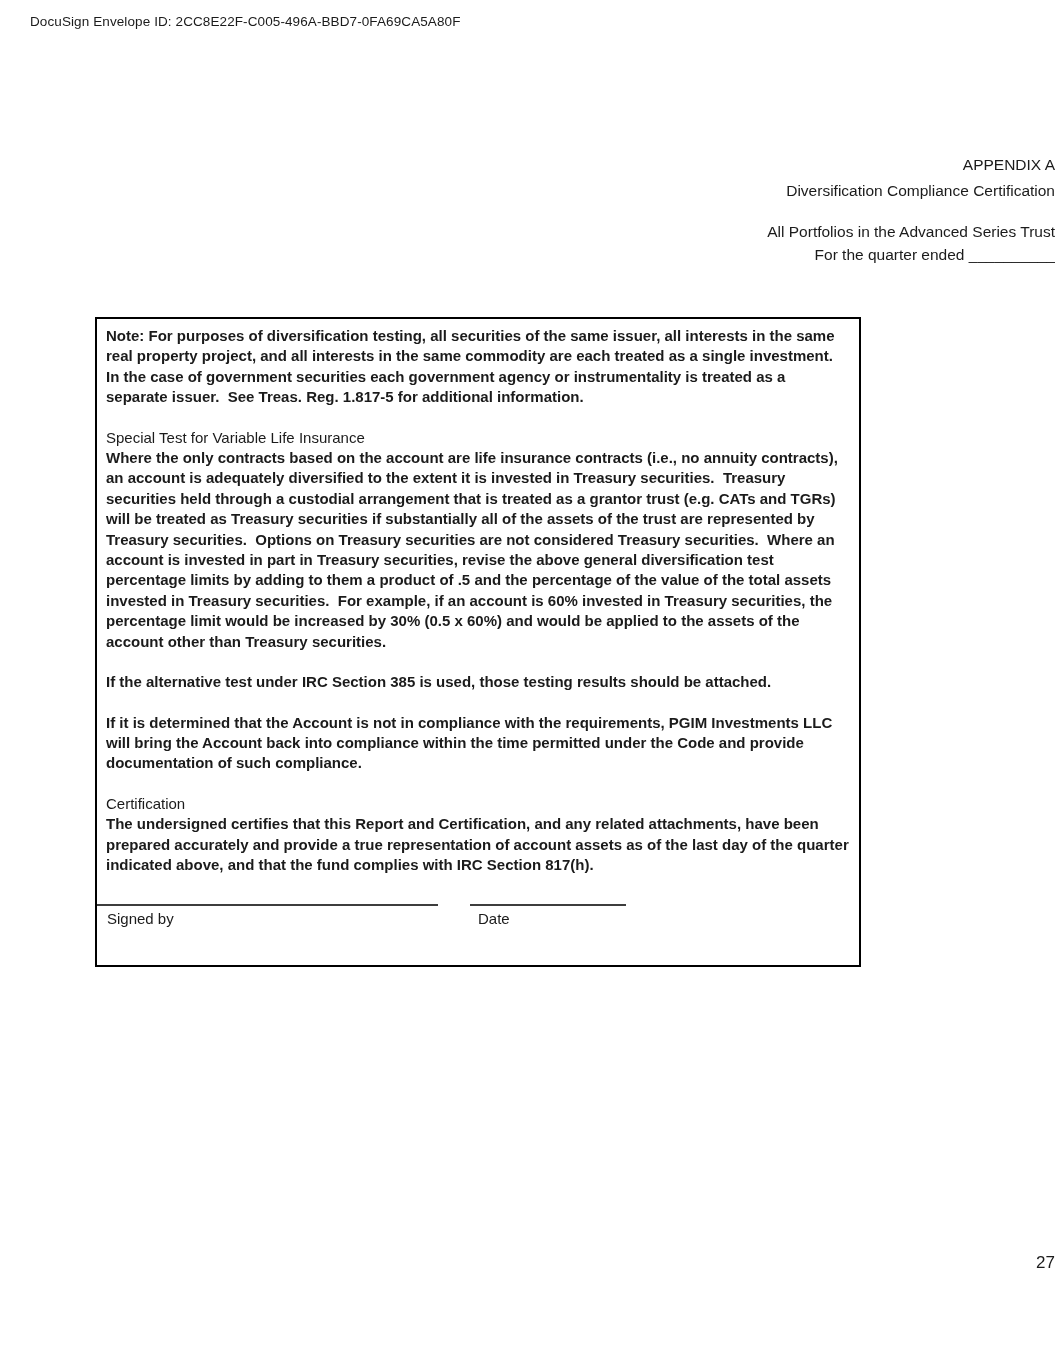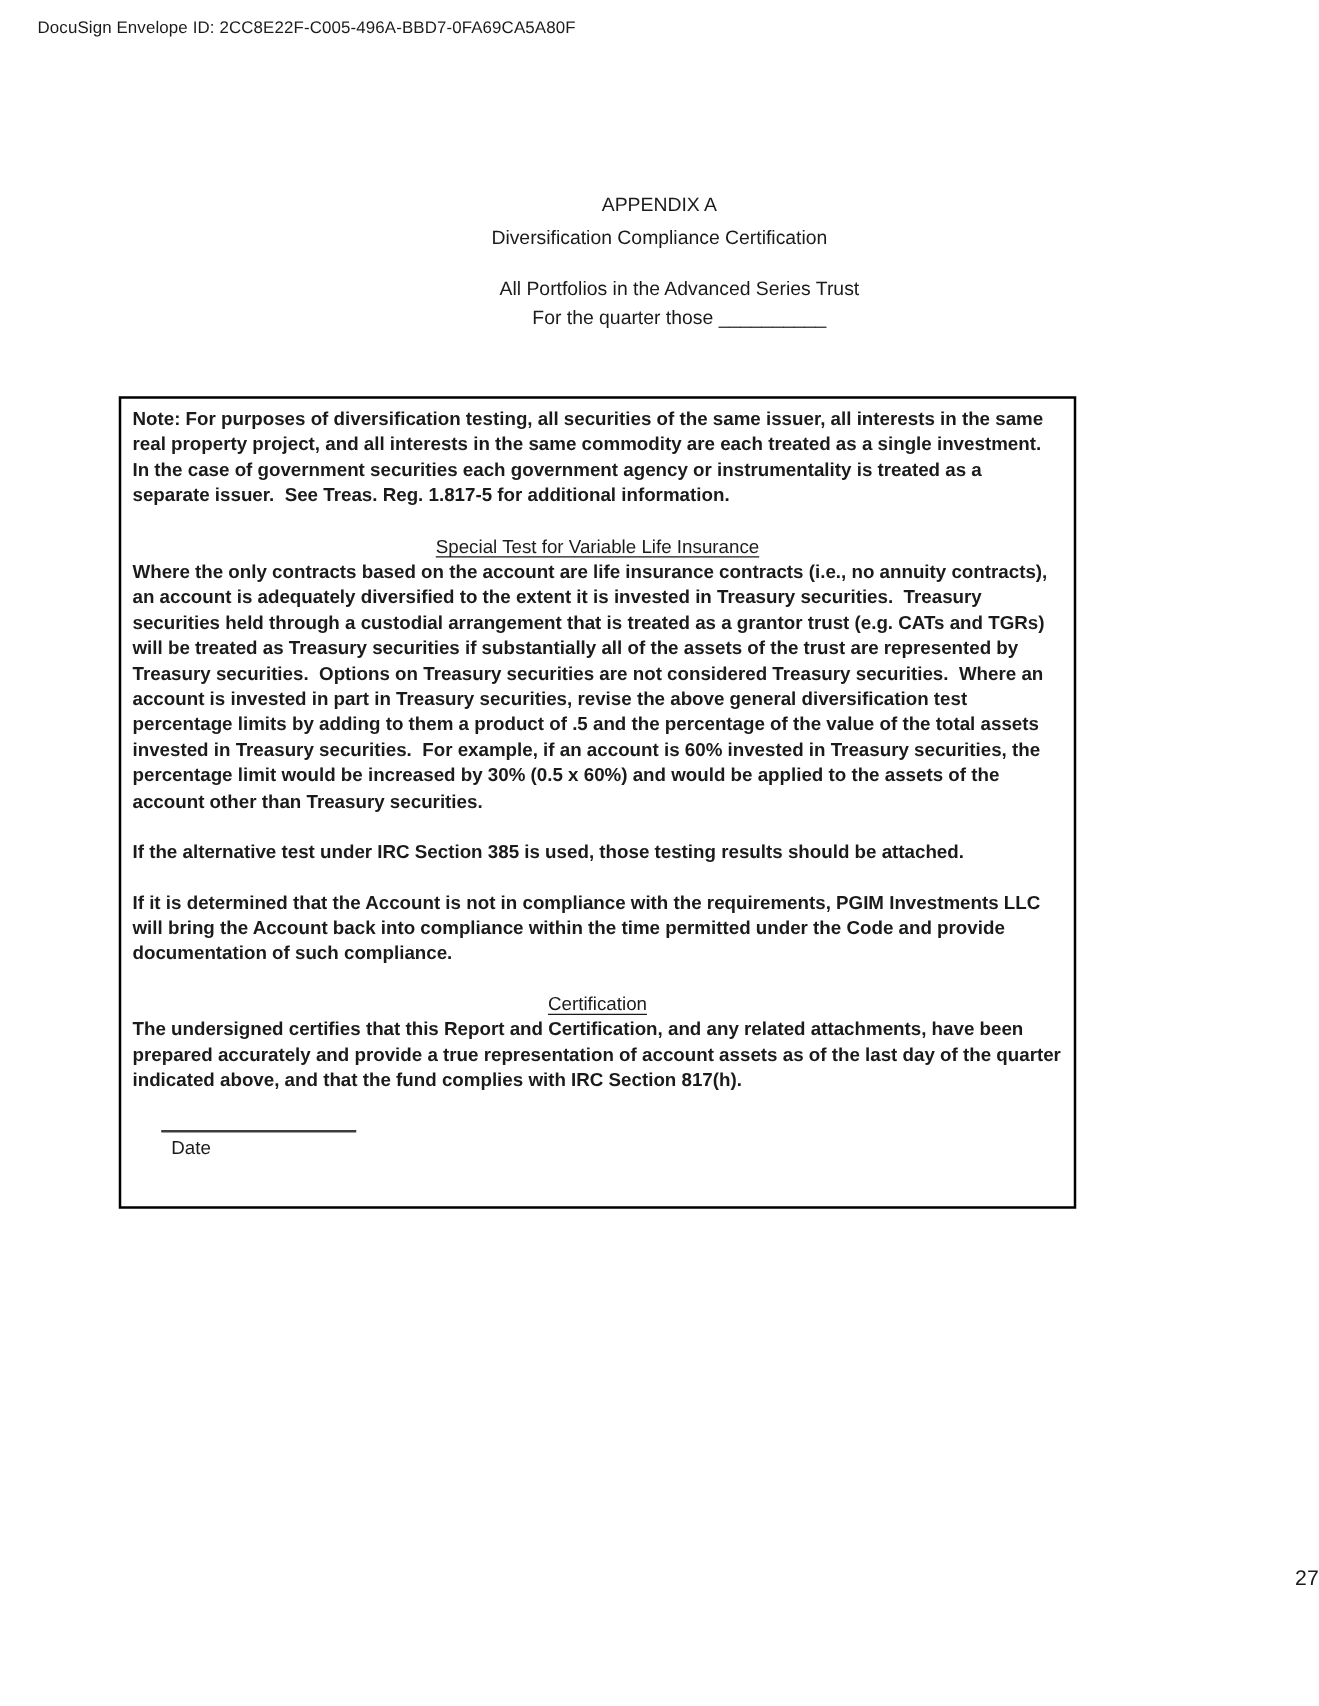--- a/index.html
+++ b/index.html
@@ -21,21 +21,21 @@
     left: 30px;
     font-size: 13.5px;
     letter-spacing: 0.1px;
     white-space: nowrap;
   }
   .title-block {
     position: absolute;
     top: 152px;
     left: 0;
     width: 100%;
-    text-align: center;
+    text-align: right;
     font-size: 15.5px;
   }
   .title-block .t-line { line-height: 26px; }
   .title-block .t-gap { height: 16px; }
   .title-block .t-line2 { line-height: 23px; padding-left: 32px; }
 
   .note-box {
     position: absolute;
     left: 95px;
     top: 317px;
@@ -47,24 +47,22 @@
     font-size: 15px;
     line-height: 20.4px;
   }
   .note-box p {
     margin: 0 0 20px 0;
     white-space: pre-wrap;
     font-weight: bold;
   }
   .note-box p.tight { margin-bottom: 0; }
   .sec-heading {
-    text-decoration: underline;
     text-underline-offset: 3px;
     white-space: pre-wrap;
-    text-align: center;
   }
   .sig-row {
     display: flex;
     margin-left: -9px;   
     margin-top: 29px;
   }
   .sig-col-signed { width: 341px; }
   .sig-gap { width: 32px; }
   .sig-col-date { width: 156px; }
   .sig-line {
@@ -89,38 +87,42 @@
 </head>
 <body>
 
 <div class="docusign-line">DocuSign Envelope ID: 2CC8E22F-C005-496A-BBD7-0FA69CA5A80F</div>
 
 <div class="title-block">
   <div class="t-line">APPENDIX A</div>
   <div class="t-line">Diversification Compliance Certification</div>
   <div class="t-gap"></div>
   <div class="t-line2">All Portfolios in the Advanced Series Trust</div>
-  <div class="t-line2">For the quarter those __________</div>
+  <div class="t-line2">For the quarter ended __________</div>
 </div>
 
 <div class="note-box">
 
   <p>Note: For purposes of diversification testing, all securities of the same issuer, all interests in the same real property project, and all interests in the same commodity are each treated as a single investment.  In the case of government securities each government agency or instrumentality is treated as a separate issuer.  See Treas. Reg. 1.817-5 for additional information.</p>
 
   <div class="sec-heading">Special Test for Variable Life Insurance</div>
   <p>Where the only contracts based on the account are life insurance contracts (i.e., no annuity contracts), an account is adequately diversified to the extent it is invested in Treasury securities.  Treasury securities held through a custodial arrangement that is treated as a grantor trust (e.g. CATs and TGRs) will be treated as Treasury securities if substantially all of the assets of the trust are represented by Treasury securities.  Options on Treasury securities are not considered Treasury securities.  Where an account is invested in part in Treasury securities, revise the above general diversification test percentage limits by adding to them a product of .5 and the percentage of the value of the total assets invested in Treasury securities.  For example, if an account is 60% invested in Treasury securities, the percentage limit would be increased by 30% (0.5 x 60%) and would be applied to the assets of the account other than Treasury securities.</p>
 
   <p>If the alternative test under IRC Section 385 is used, those testing results should be attached.</p>
 
   <p>If it is determined that the Account is not in compliance with the requirements, PGIM Investments LLC will bring the Account back into compliance within the time permitted under the Code and provide documentation of such compliance.</p>
 
   <div class="sec-heading">Certification</div>
   <p class="tight">The undersigned certifies that this Report and Certification, and any related attachments, have been prepared accurately and provide a true representation of account assets as of the last day of the quarter indicated above, and that the fund complies with IRC Section 817(h).</p>
 
   <div class="sig-row">
+    <div class="sig-col-signed">
+      <div class="sig-line"></div>
+      <div class="sig-label">Signed by</div>
+    </div>
     <div class="sig-gap"></div>
     <div class="sig-col-date">
       <div class="sig-line"></div>
       <div class="sig-label" style="padding-left:8px;">Date</div>
     </div>
   </div>
 
 </div>
 
 <div class="page-number">27</div>

